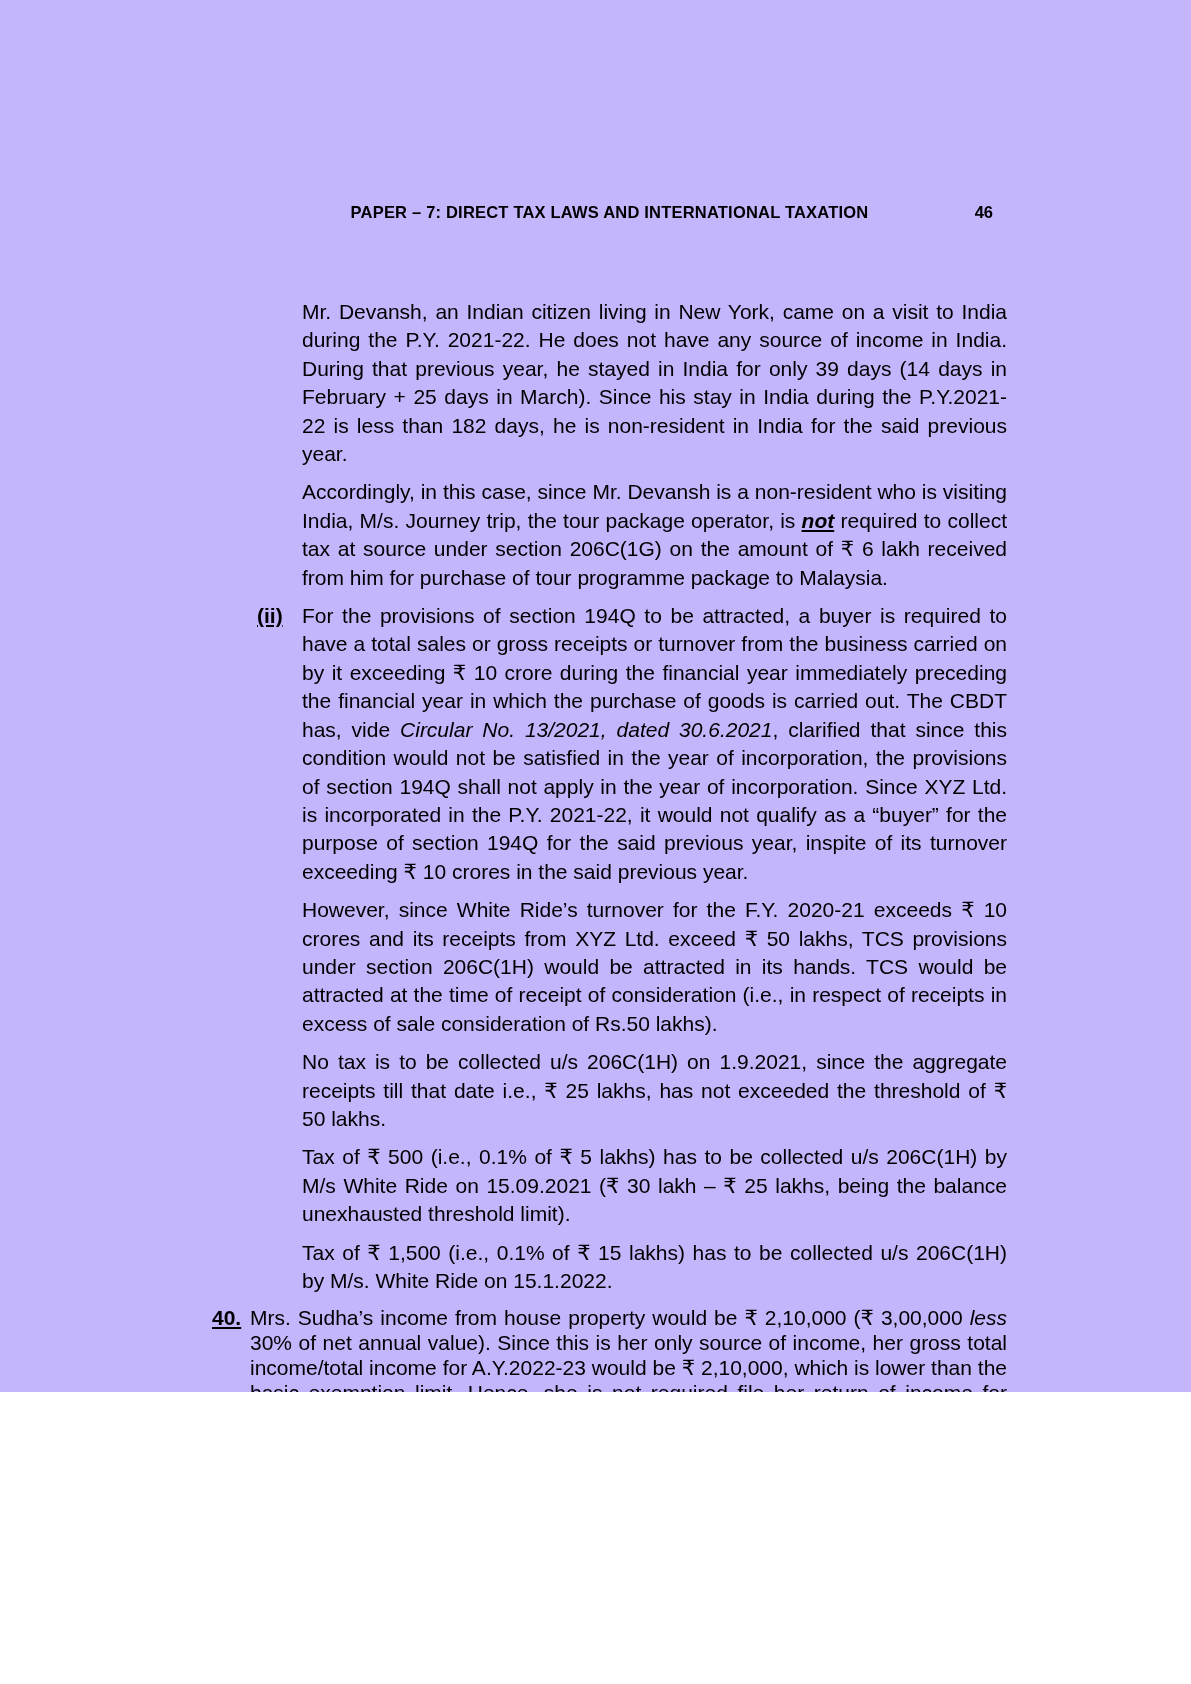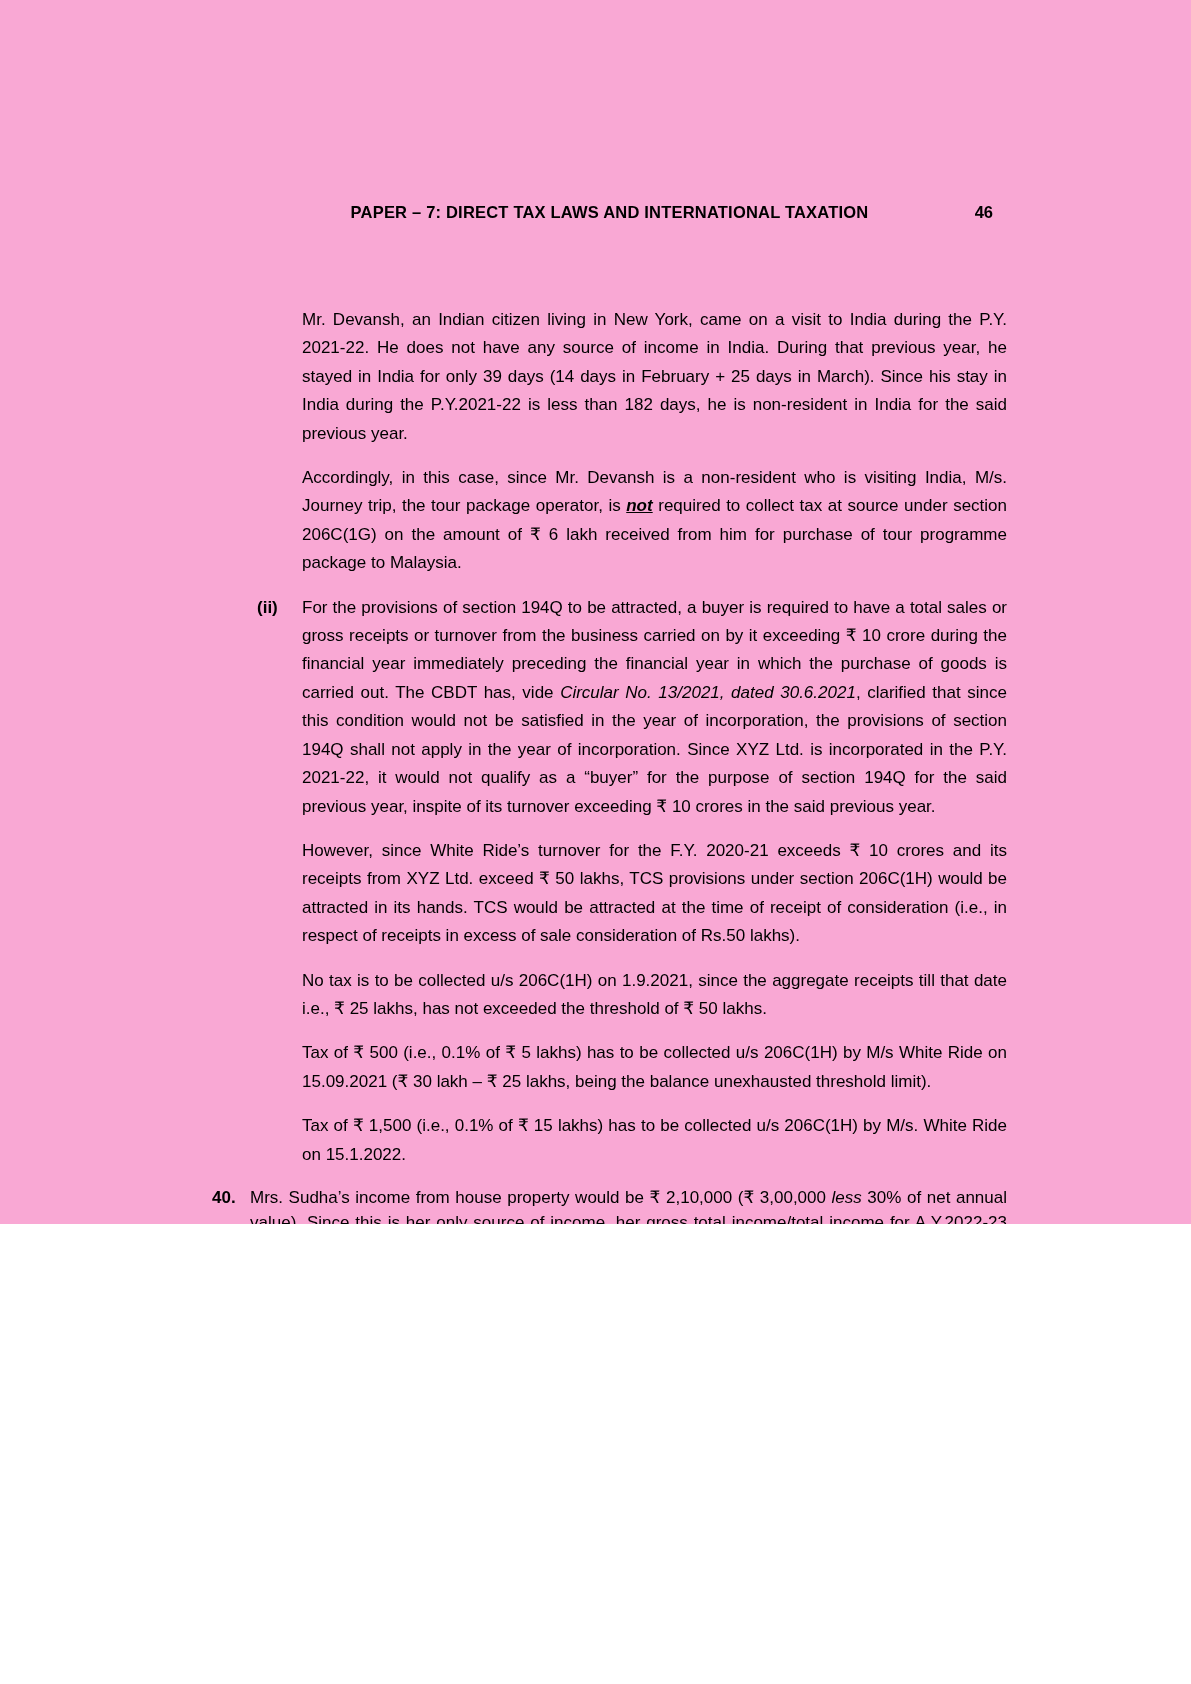--- a/index.html
+++ b/index.html
@@ -3,22 +3,22 @@
 <meta charset="utf-8">
 <style>
   html, body {
     margin: 0;
     padding: 0;
     background: #ffffff;
   }
   .page {
     position: relative;
     width: 1191px;
-    height: 1224px;
-    background: #f9a8d4;
+    height: 1392px;
+    background: #c4b5fd;
     color: #000000;
     font-family: "Liberation Sans", "DejaVu Sans", sans-serif;
     overflow: hidden;
   }
   .doc-header {
     position: absolute;
     left: 212px;
     top: 203px;
     width: 795px;
     height: 24px;
@@ -42,32 +42,33 @@
   }
   .doc-body {
     position: absolute;
     left: 212px;
     top: 290px;
     width: 795px;
   }
   .para {
     position: relative;
     text-align: justify;
-    font-size: 17px;
+    font-size: 21px;
     line-height: 28.4px;
-    margin: 16px 0 10px 0;
+    margin: 8px 0 10px 0;
   }
   .para.tight {
     line-height: 25px;
   }
   .para-label {
     position: absolute;
     top: 0;
     font-weight: 700;
     white-space: nowrap;
+    text-decoration: underline;
   }
   .has-sublabel .para-label { left: 45px; }
   .has-mainlabel .para-label { left: 0; }
   .indent-sub  .para-text { margin-left: 90px; }
   .indent-main .para-text { margin-left: 38px; }
   .doc-footer {
     position: absolute;
     left: 132px;
     top: 1610px;
     font-family: "Liberation Serif", "DejaVu Serif", serif;

